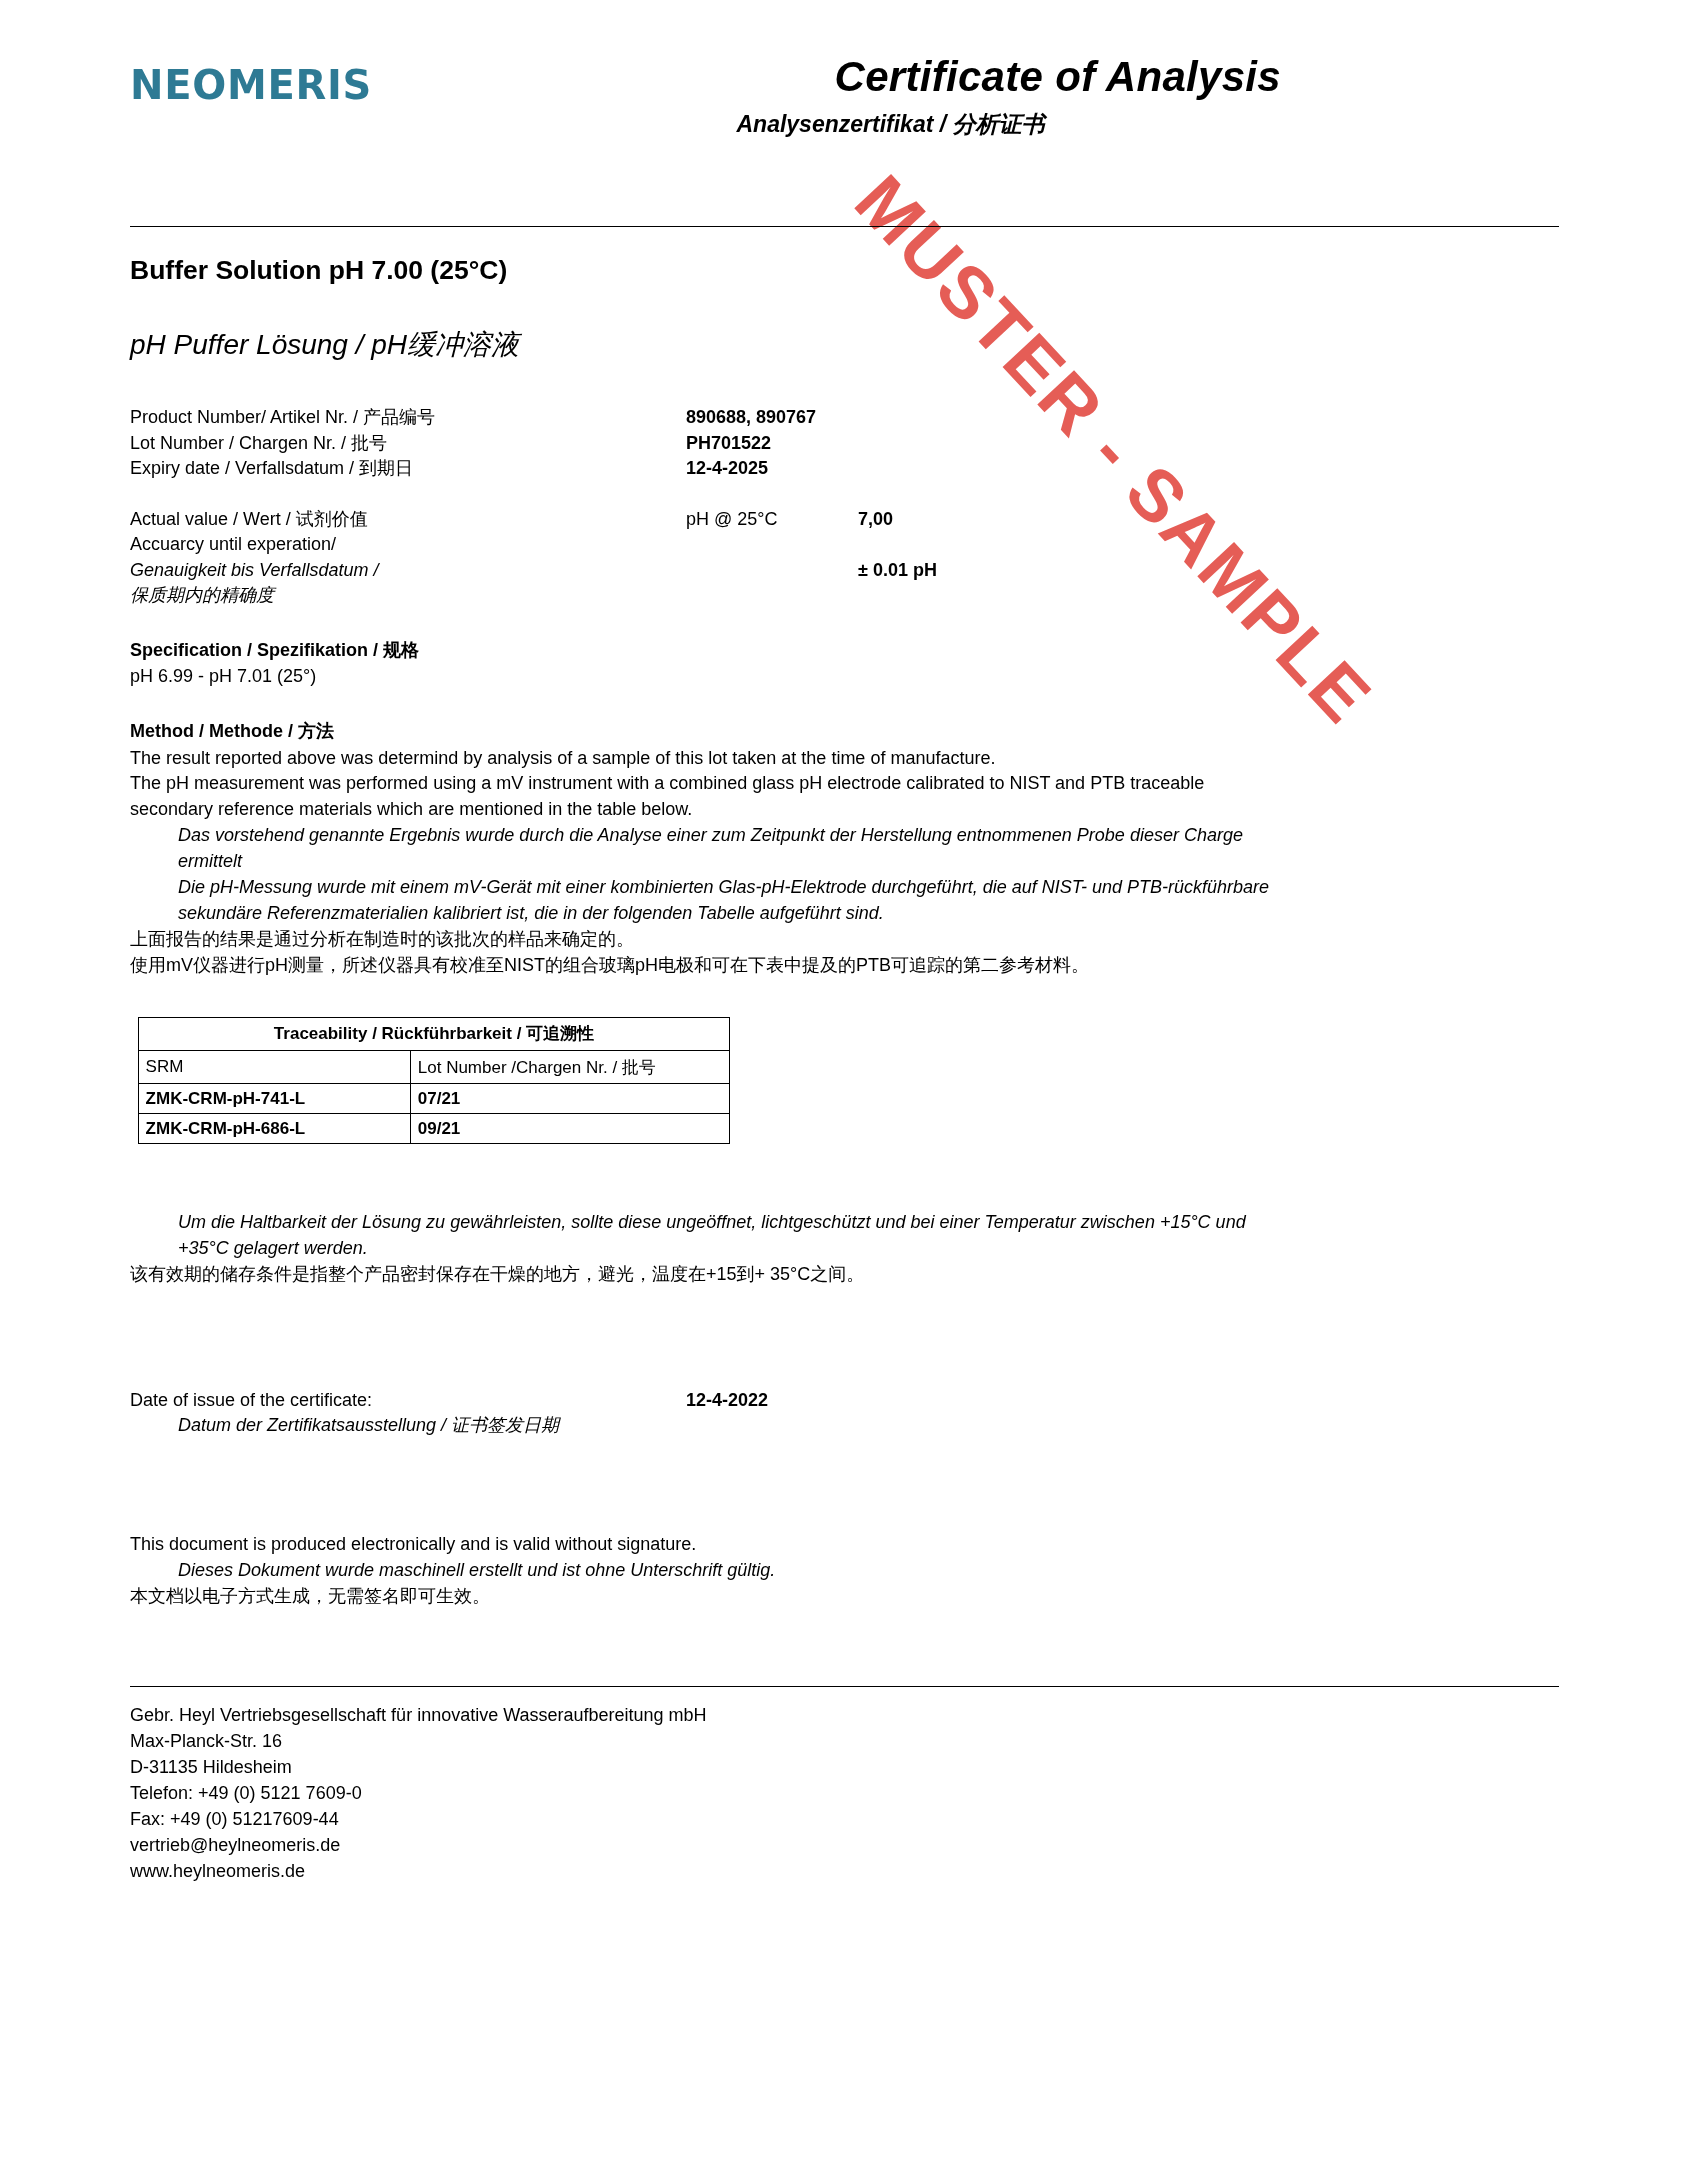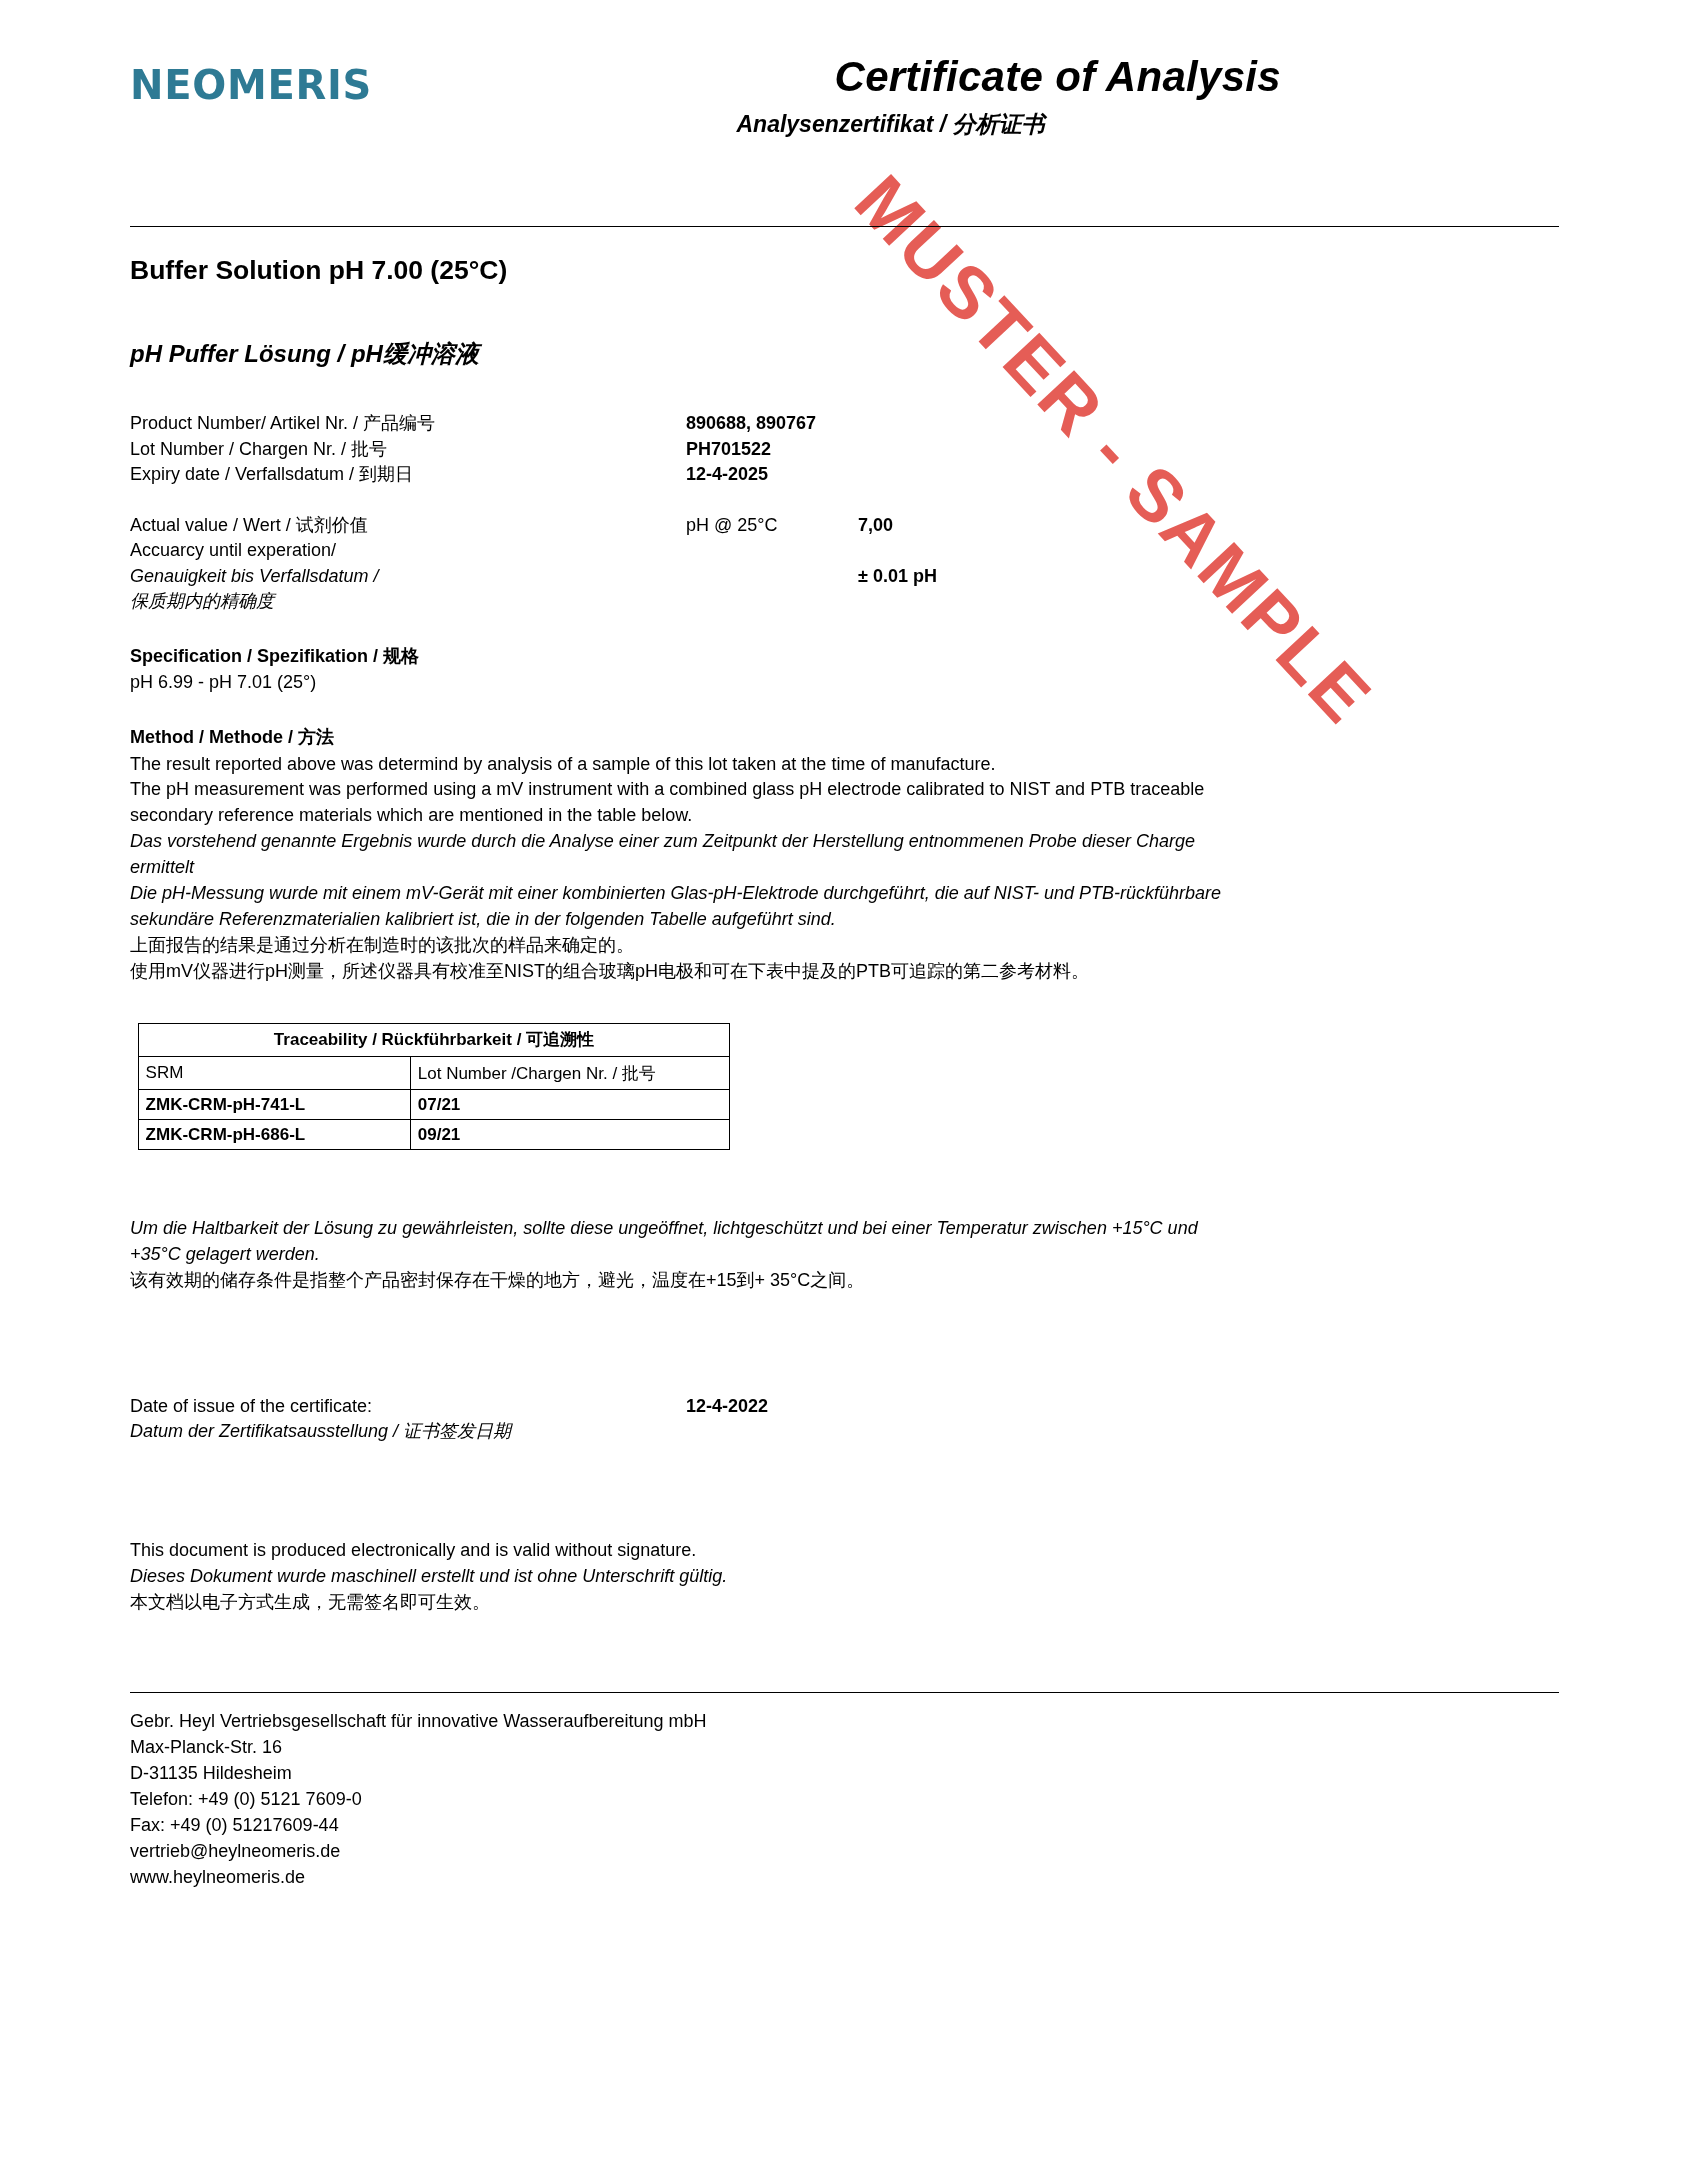--- a/index.html
+++ b/index.html
@@ -69,24 +69,24 @@
     margin-top: 40px;
     width: 1429px;
   }
 
   .prod-title {
     font-size: 26.5px;
     font-weight: bold;
     margin-top: 28px;
   }
   .prod-subtitle {
-    font-size: 24px;
-    font-weight: bold;
+    font-size: 28px;
+    font-weight: normal;
     font-style: italic;
-    margin-top: 52px;
+    margin-top: 40px;
   }
 
   .info-block {
     margin-top: 41px;
     font-size: 18px;
     line-height: 1.42;
   }
   .row {
     display: flex;
     align-items: flex-start;
@@ -111,21 +111,21 @@
   }
   .sec-body {
     font-size: 18px;
     line-height: 1.42;
     margin-top: 2.6px;
   }
   .para {
     font-size: 18px;
     line-height: 1.44;
   }
-  .para.it { font-style: italic; }
+  .para.it { font-style: italic; margin-left: 48px; }
 
   
   table.trace {
     border-collapse: collapse;
     margin-top: 38px;
     margin-left: 8px;
     width: 592px;
     font-size: 17px;
   }
   table.trace td, table.trace th {

